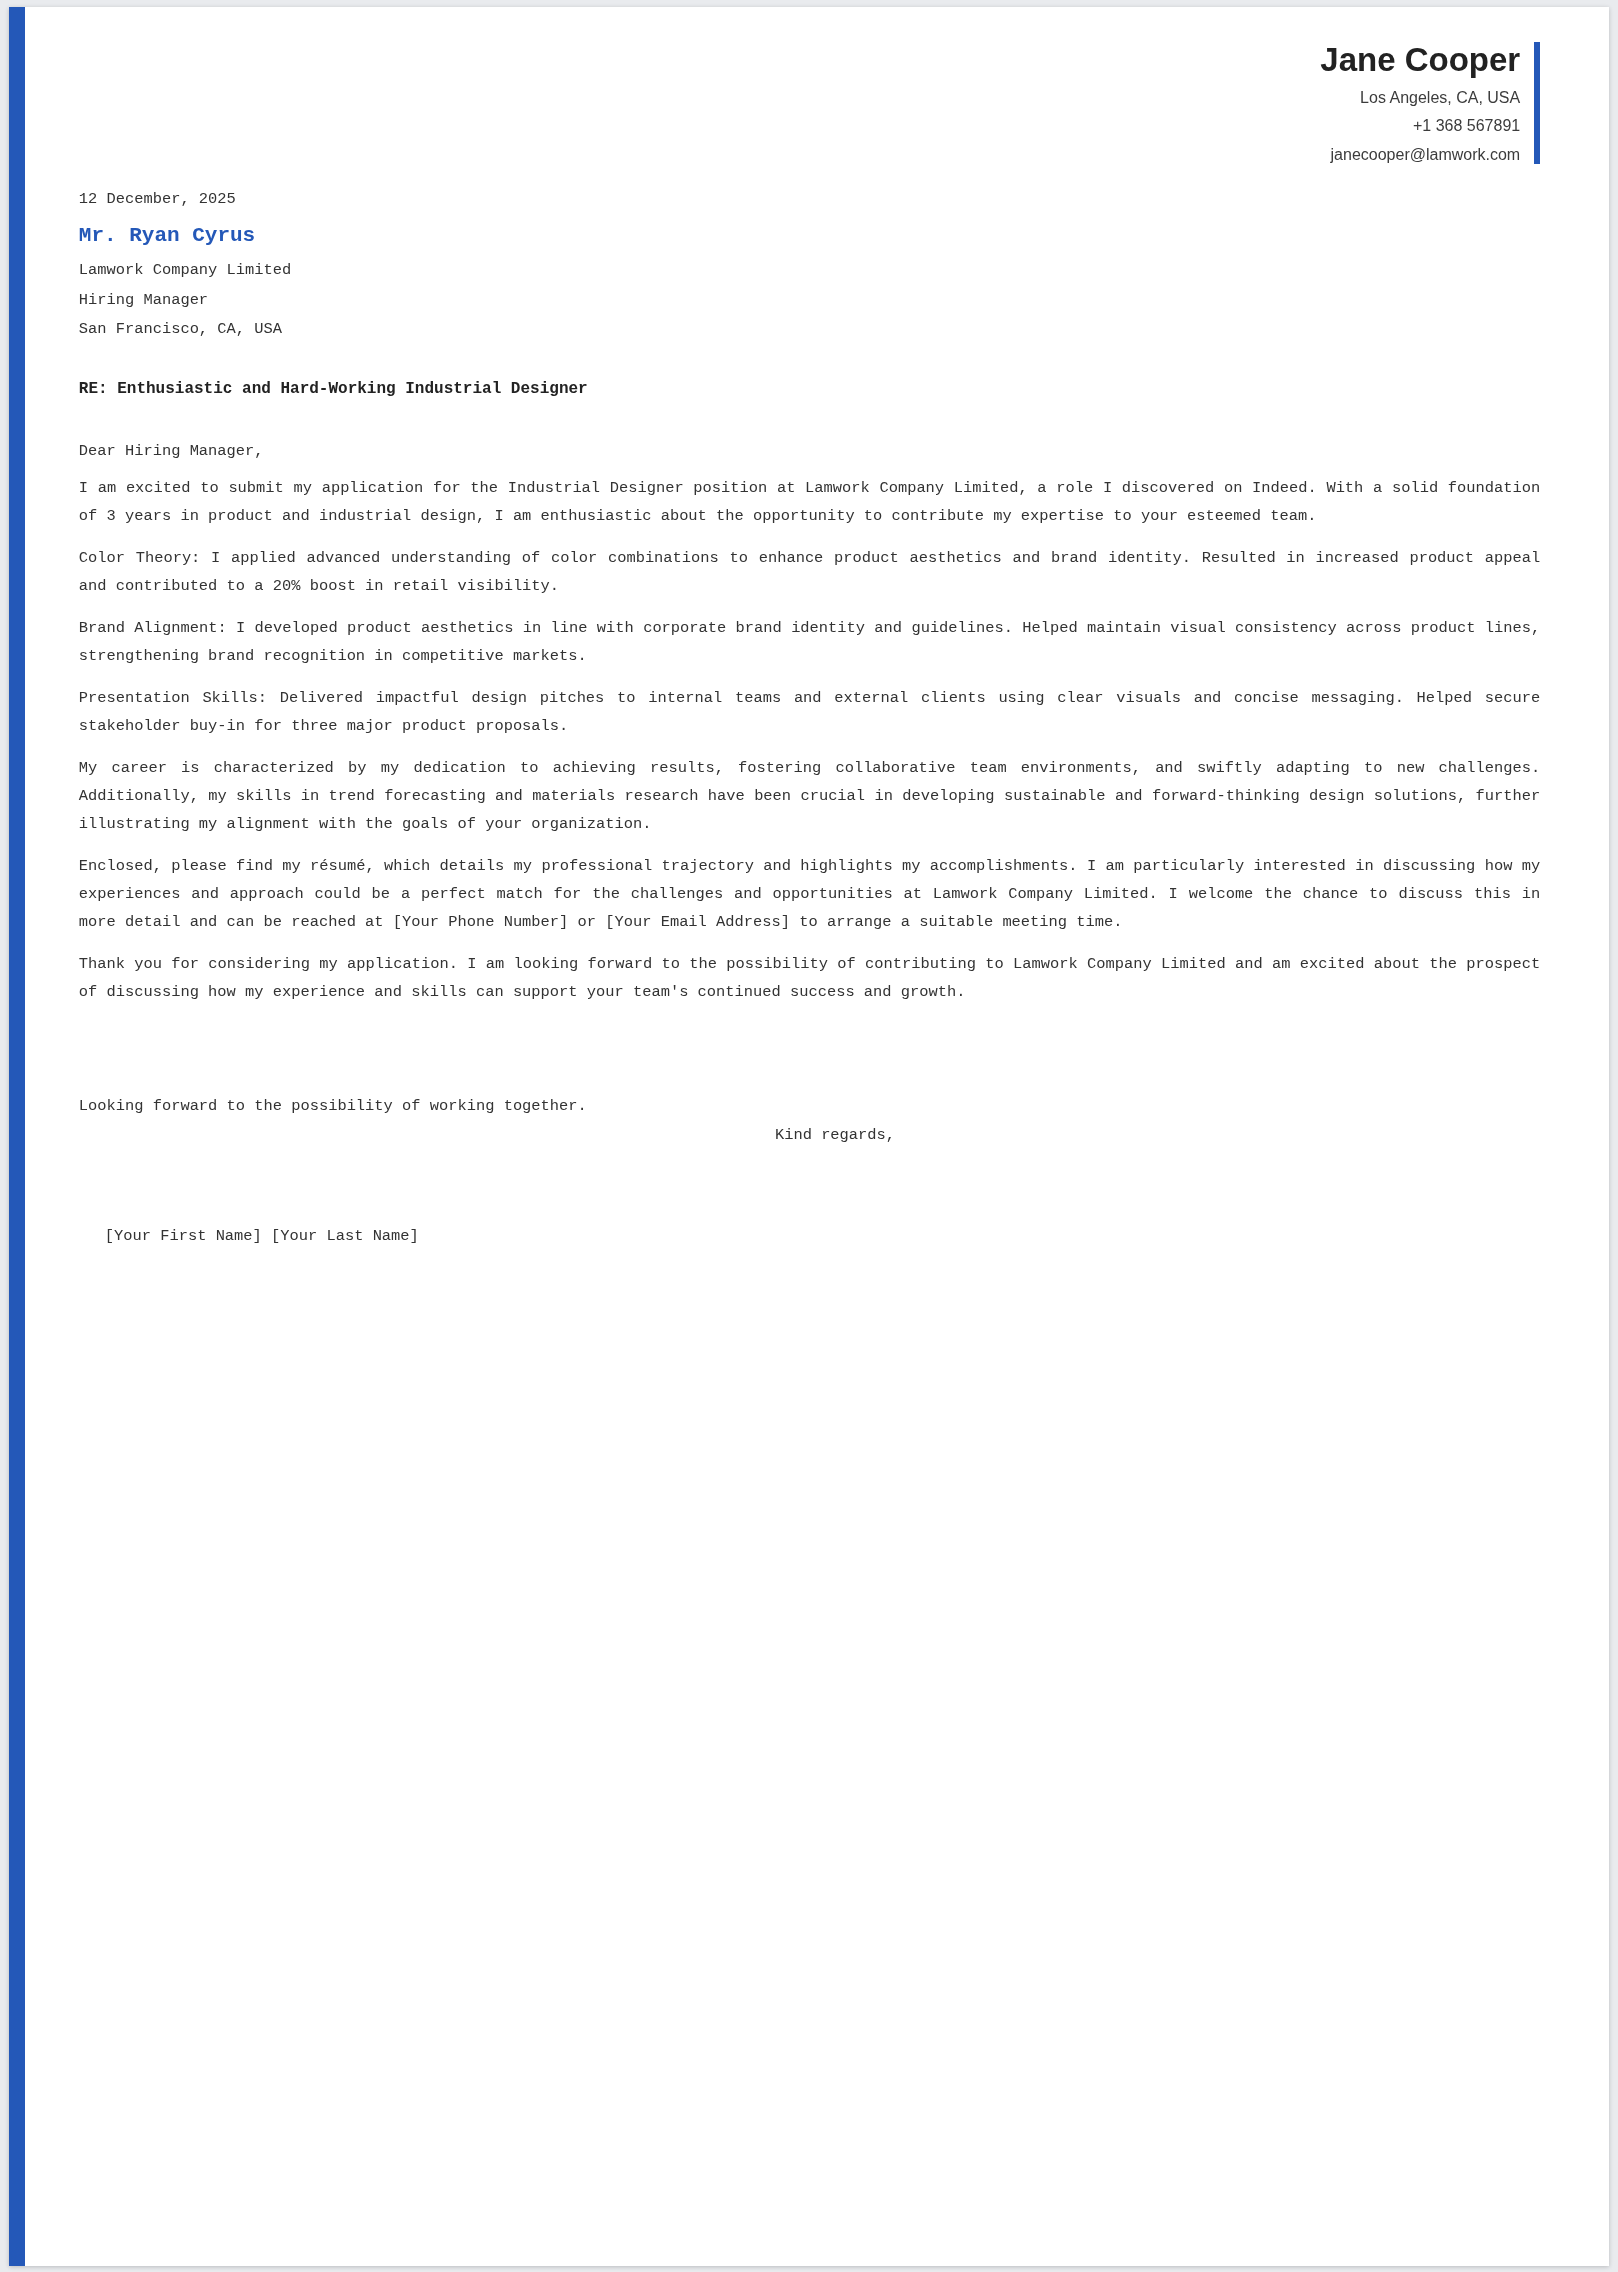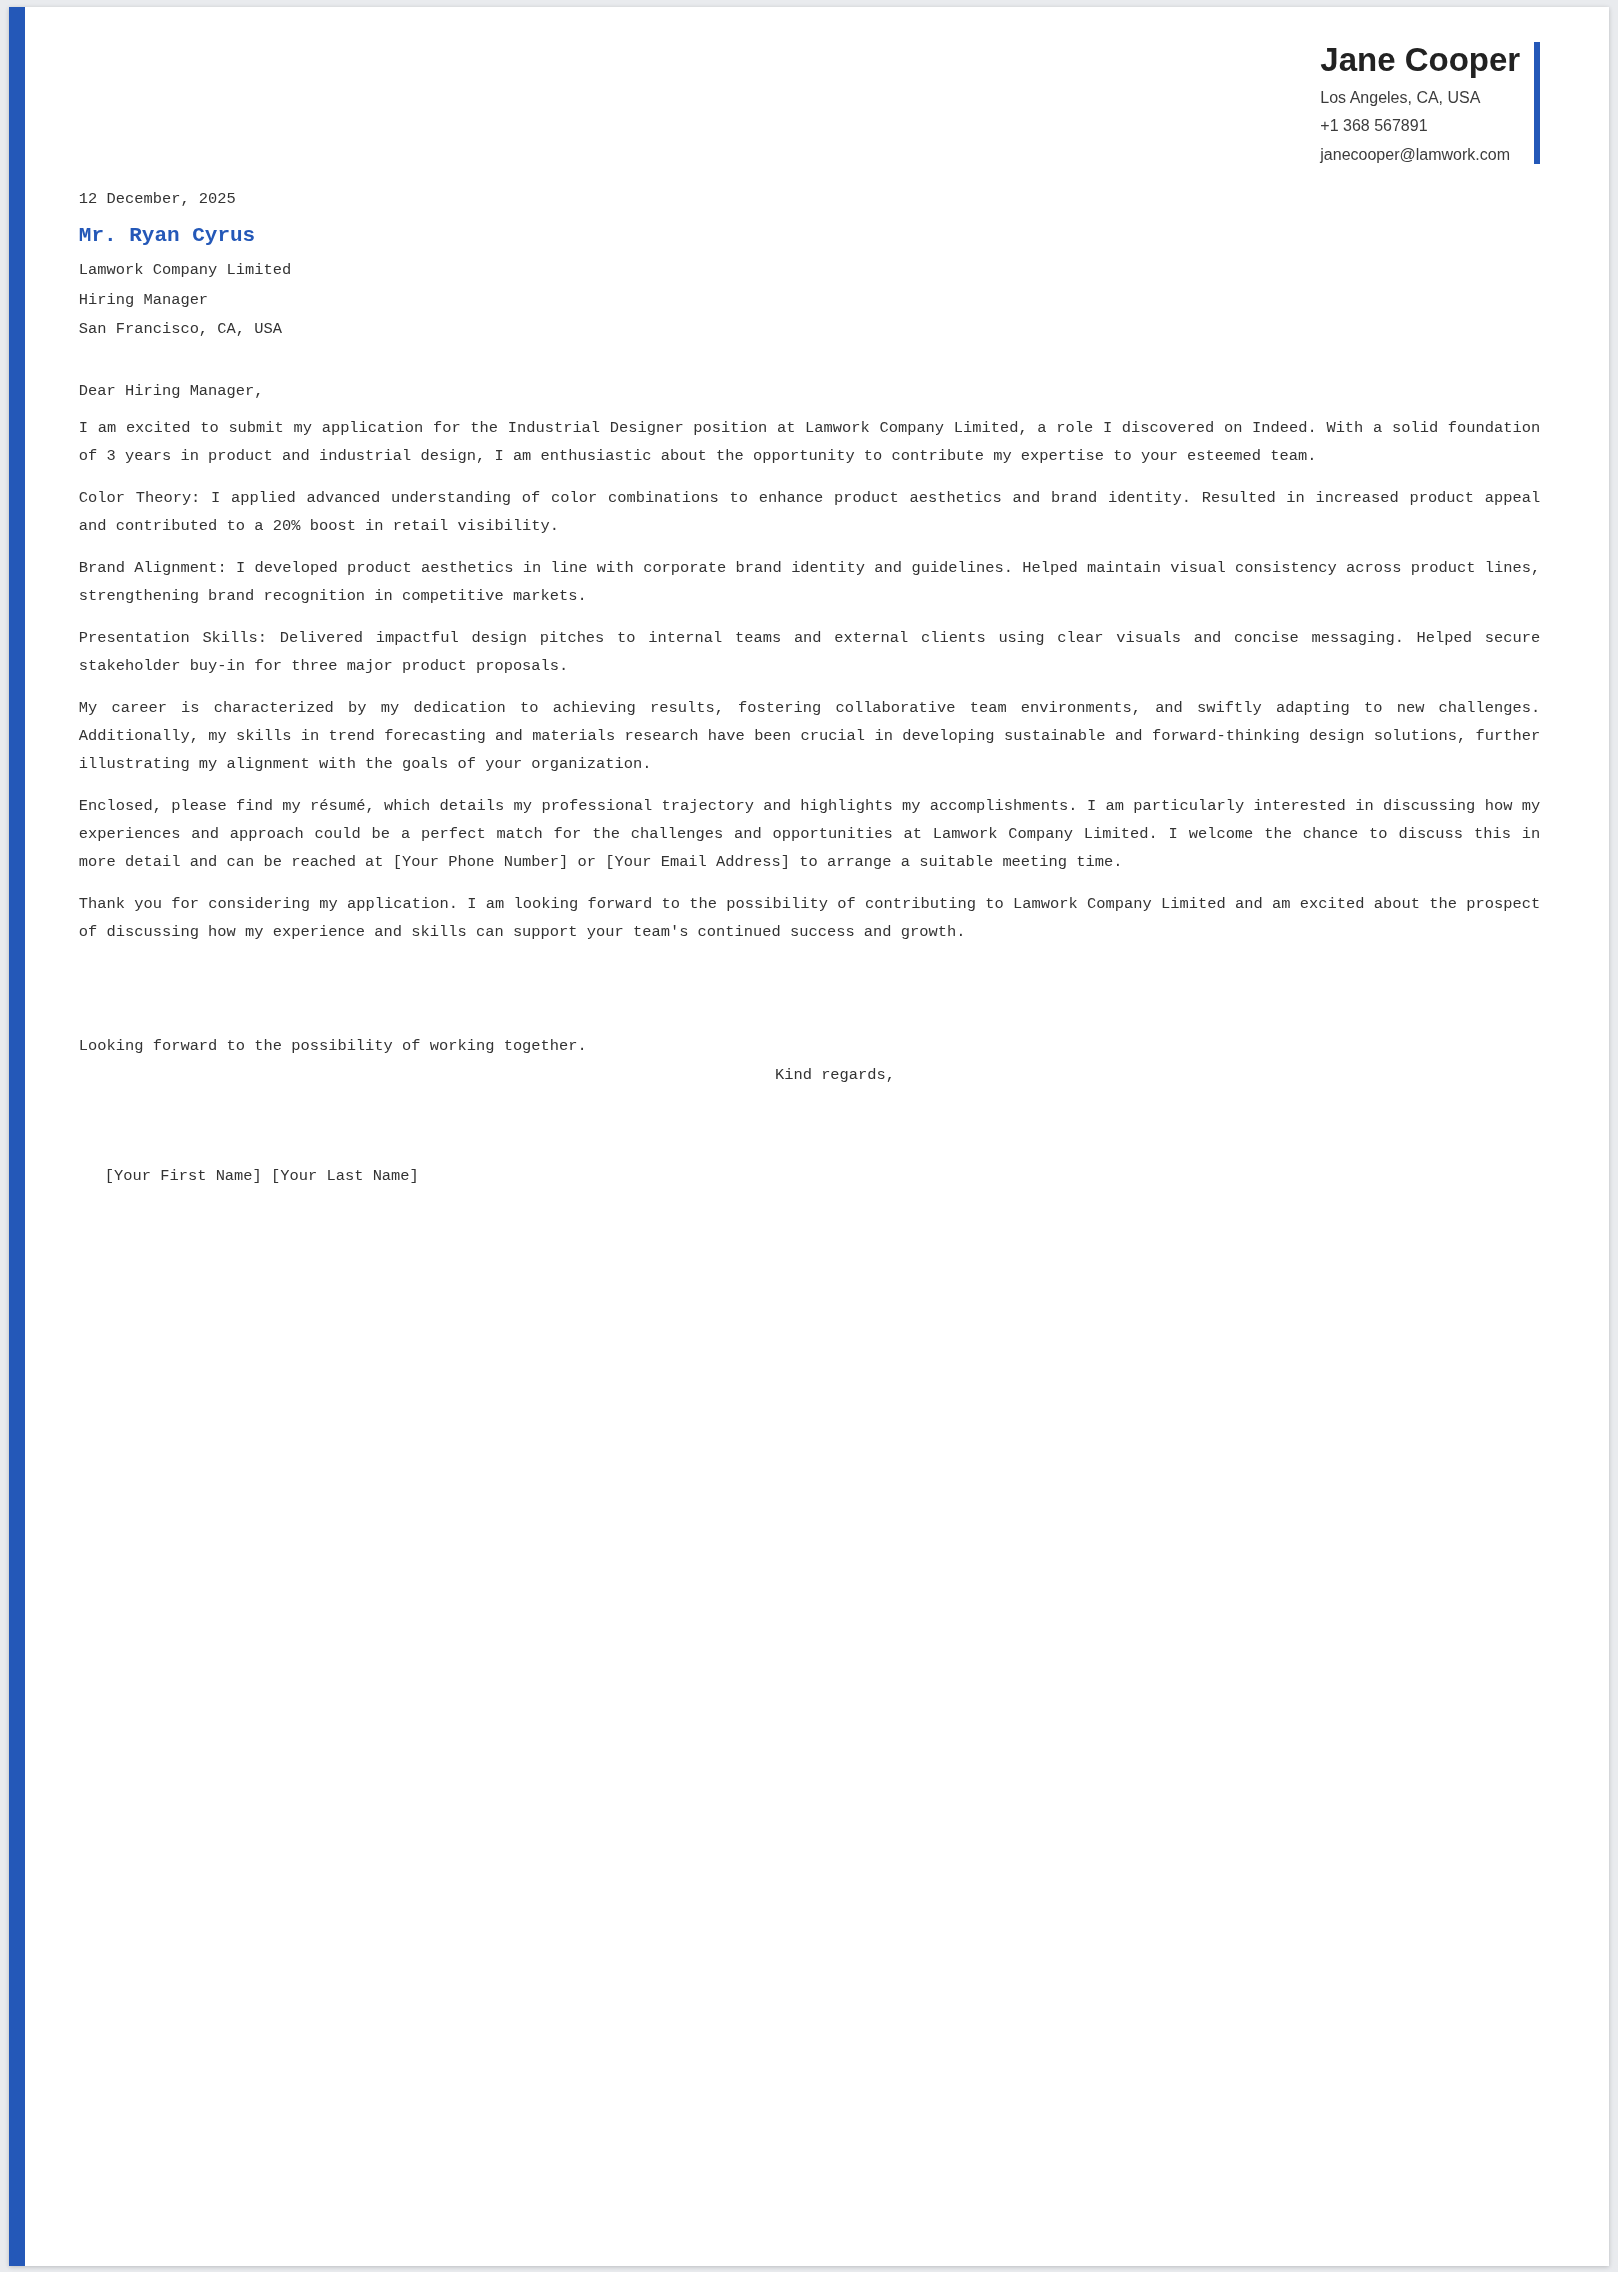--- a/index.html
+++ b/index.html
@@ -36,20 +36,21 @@
   .inner{
     padding:0 69px 0 70px;
   }
   
   .sender{
     display:flex;
     justify-content:flex-end;
     padding-top:35px;
   }
   .sender-inner{
+    text-align:right;
     border-right:6.2px solid var(--accent);
     padding-right:14px;
   }
   .sender-name{
     margin:0;
     font-size:33px;
     font-weight:700;
     color:var(--ink-dark);
     line-height:1.1;
   }
@@ -121,20 +122,21 @@
       </header>
 
       <main class="content">
         <p class="date">12 December, 2025</p>
 
         <h2 class="recipient-name">Mr. Ryan Cyrus</h2>
         <p class="recipient-line">Lamwork Company Limited</p>
         <p class="recipient-line">Hiring Manager</p>
         <p class="recipient-line">San Francisco, CA, USA</p>
 
+        <p class="subject">RE: Enthusiastic and Hard-Working Industrial Designer</p>
 
         <p class="salutation">Dear Hiring Manager,</p>
 
         <p class="body-para">I am excited to submit my application for the Industrial Designer position at Lamwork Company Limited, a role I discovered on Indeed. With a solid foundation of 3 years in product and industrial design, I am enthusiastic about the opportunity to contribute my expertise to your esteemed team.</p>
         <p class="body-para">Color Theory: I applied advanced understanding of color combinations to enhance product aesthetics and brand identity. Resulted in increased product appeal and contributed to a 20% boost in retail visibility.</p>
         <p class="body-para">Brand Alignment: I developed product aesthetics in line with corporate brand identity and guidelines. Helped maintain visual consistency across product lines, strengthening brand recognition in competitive markets.</p>
         <p class="body-para">Presentation Skills: Delivered impactful design pitches to internal teams and external clients using clear visuals and concise messaging. Helped secure stakeholder buy-in for three major product proposals.</p>
         <p class="body-para">My career is characterized by my dedication to achieving results, fostering collaborative team environments, and swiftly adapting to new challenges. Additionally, my skills in trend forecasting and materials research have been crucial in developing sustainable and forward-thinking design solutions, further illustrating my alignment with the goals of your organization.</p>
         <p class="body-para">Enclosed, please find my résumé, which details my professional trajectory and highlights my accomplishments. I am particularly interested in discussing how my experiences and approach could be a perfect match for the challenges and opportunities at Lamwork Company Limited. I welcome the chance to discuss this in more detail and can be reached at [Your Phone Number] or [Your Email Address] to arrange a suitable meeting time.</p>
         <p class="body-para">Thank you for considering my application. I am looking forward to the possibility of contributing to Lamwork Company Limited and am excited about the prospect of discussing how my experience and skills can support your team's continued success and growth.</p>

